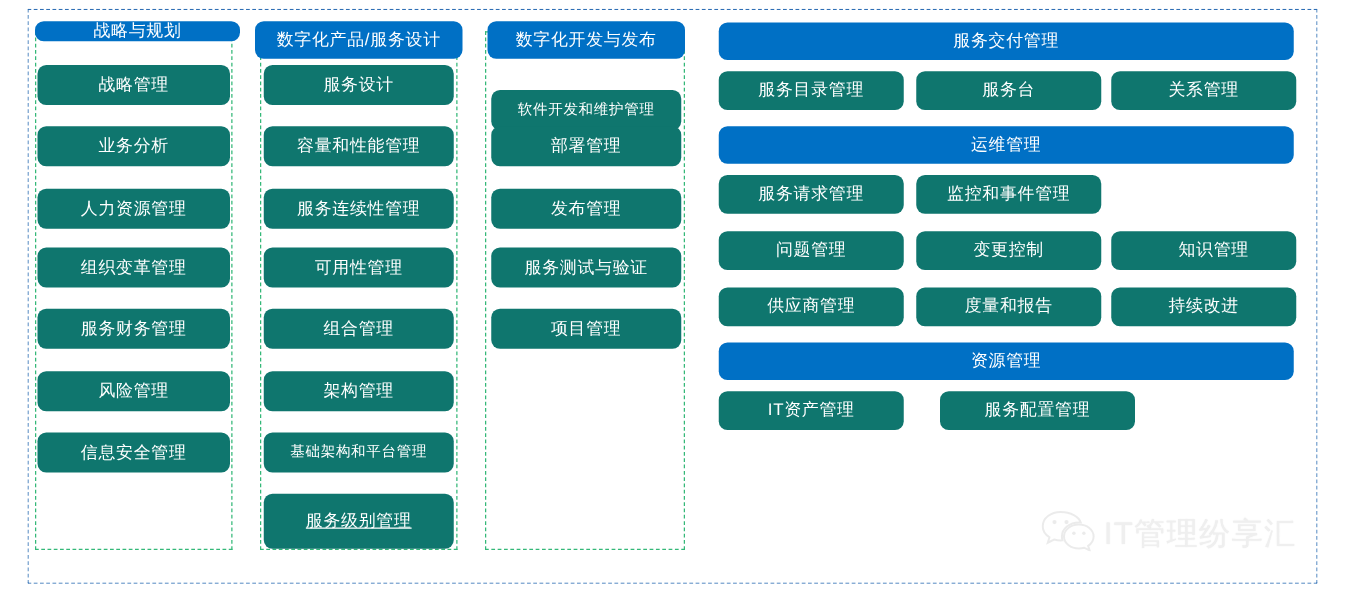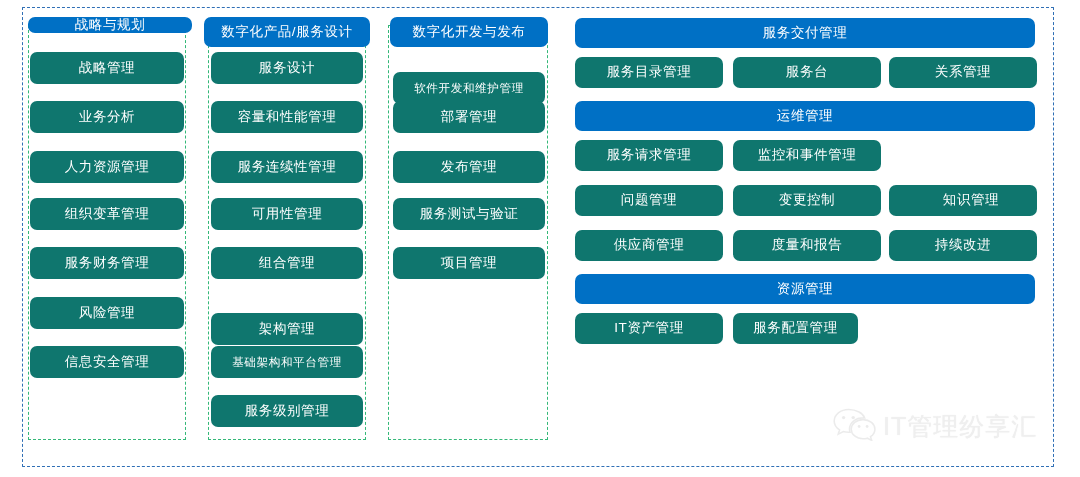--- a/index.html
+++ b/index.html
@@ -91,23 +91,23 @@
   <div class="pill item fs13" style="left:30px;top:297px;width:154px;height:32px;">风险管理</div>
   <div class="pill item fs13" style="left:30px;top:346px;width:154px;height:32px;">信息安全管理</div>
 
   <div class="pill header fs13" style="left:204px;top:17px;width:166px;height:30px;">数字化产品/服务设计</div>
 
   <div class="pill item fs13" style="left:211px;top:52px;width:152px;height:32px;">服务设计</div>
   <div class="pill item fs13" style="left:211px;top:101px;width:152px;height:32px;">容量和性能管理</div>
   <div class="pill item fs13" style="left:211px;top:151px;width:152px;height:32px;">服务连续性管理</div>
   <div class="pill item fs13" style="left:211px;top:198px;width:152px;height:32px;">可用性管理</div>
   <div class="pill item fs13" style="left:211px;top:247px;width:152px;height:32px;">组合管理</div>
-  <div class="pill item fs13" style="left:211px;top:297px;width:152px;height:32px;margin-top:16px;">架构管理</div>
+  <div class="pill item fs13" style="left:211px;top:297px;width:152px;height:32px;">架构管理</div>
   <div class="pill item fs115" style="left:211px;top:346px;width:152px;height:32px;">基础架构和平台管理</div>
-  <div class="pill item fs13" style="left:211px;top:395px;width:152px;height:32px;">服务级别管理</div>
+  <div class="pill item fs13" style="left:211px;top:395px;width:152px;height:44px;text-decoration:underline;">服务级别管理</div>
 
   <div class="pill header fs13" style="left:390px;top:17px;width:158px;height:30px;">数字化开发与发布</div>
 
   <div class="pill item fs115" style="left:393px;top:52px;width:152px;height:32px;margin-top:20px;">软件开发和维护管理</div>
   <div class="pill item fs13" style="left:393px;top:101px;width:152px;height:32px;">部署管理</div>
   <div class="pill item fs13" style="left:393px;top:151px;width:152px;height:32px;">发布管理</div>
   <div class="pill item fs13" style="left:393px;top:198px;width:152px;height:32px;">服务测试与验证</div>
   <div class="pill item fs13" style="left:393px;top:247px;width:152px;height:32px;">项目管理</div>
 
   <div class="pill header fs13" style="left:575px;top:18px;width:460px;height:30px;">服务交付管理</div>
@@ -123,21 +123,21 @@
   <div class="pill item fs13" style="left:575px;top:185px;width:148px;height:31px;">问题管理</div>
   <div class="pill item fs13" style="left:733px;top:185px;width:148px;height:31px;">变更控制</div>
   <div class="pill item fs13" style="left:889px;top:185px;width:148px;height:31px;padding-left:16px;">知识管理</div>
 
   <div class="pill item fs13" style="left:575px;top:230px;width:148px;height:31px;">供应商管理</div>
   <div class="pill item fs13" style="left:733px;top:230px;width:148px;height:31px;">度量和报告</div>
   <div class="pill item fs13" style="left:889px;top:230px;width:148px;height:31px;">持续改进</div>
 
   <div class="pill item fs13" style="left:575px;top:313px;width:148px;height:31px;">IT资产管理</div>
   <div class="pill header fs13" style="left:575px;top:274px;width:460px;height:30px;">资源管理</div>
-  <div class="pill item fs13" style="left:733px;top:313px;width:125px;height:31px;">服务配置管理</div>
+  <div class="pill item fs13" style="left:752px;top:313px;width:156px;height:31px;">服务配置管理</div>
 
   <div class="watermark">
     <span class="wm-icon">
       <svg width="44" height="34" viewBox="0 0 44 34" fill="none" xmlns="http://www.w3.org/2000/svg">
         <path d="M16.5 2.5C8.6 2.5 2.2 7.6 2.2 13.9c0 3.6 2.1 6.8 5.4 8.9l-1.4 4.4 5.1-2.6c1.6.45 3.35.7 5.2.7.5 0 1-.02 1.5-.06-.3-1-.47-2.05-.47-3.13 0-6.2 6.1-11.2 13.6-11.2.5 0 1 .02 1.5.07C31.2 6.4 24.6 2.5 16.5 2.5z" stroke="#dcdcdc" stroke-width="1.6" fill="none"></path>
         <circle cx="11.6" cy="10.6" r="1.7" fill="#dcdcdc"></circle>
         <circle cx="21.2" cy="10.6" r="1.7" fill="#dcdcdc"></circle>
         <path d="M31.1 12.6c-6.6 0-11.9 4.3-11.9 9.6 0 5.3 5.3 9.6 11.9 9.6 1.5 0 2.95-.22 4.3-.63l4.3 2.2-1.2-3.7c2.7-1.77 4.4-4.45 4.4-7.47 0-5.3-5.3-9.6-11.8-9.6z" stroke="#dcdcdc" stroke-width="1.6" fill="none"></path>
         <circle cx="27.1" cy="19.5" r="1.4" fill="#dcdcdc"></circle>
         <circle cx="35.1" cy="19.5" r="1.4" fill="#dcdcdc"></circle>

